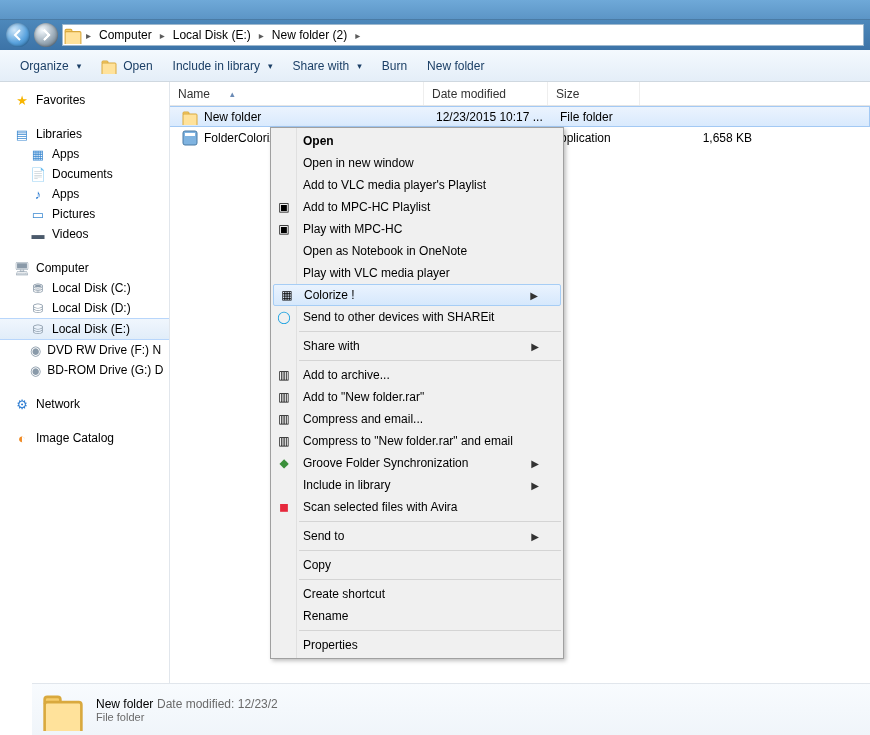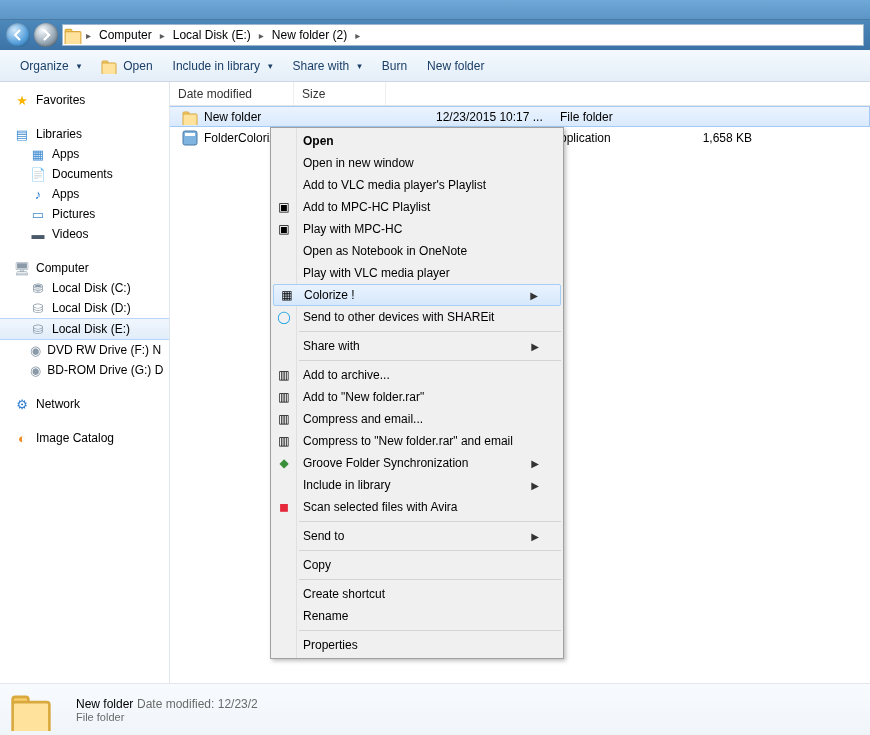--- a/index.html
+++ b/index.html
@@ -49,21 +49,21 @@
 .ctxmenu { position: absolute; background: #f0f0f0; border: 1px solid #a0a0a0; box-shadow: 2px 2px 4px rgba(0,0,0,.25); font-size: 12px; }
 .ctxmenu .iconcol { position: absolute; left: 0; top: 0; bottom: 0; width: 26px; background: #f0f0f0; border-right: 1px solid #e0e0e0; }
 .ctxmenu .items { position: relative; padding: 2px 0; }
 .ctxmenu .mi { height: 22px; display: flex; align-items: center; padding-left: 32px; padding-right: 24px; position: relative; cursor: default; }
 .ctxmenu .mi.hl { background: linear-gradient(#eaf3fe,#d6e8fc); border: 1px solid #a6cdf5; border-radius: 2px; margin: 0 2px; padding-left: 30px; padding-right: 22px; }
 .ctxmenu .mi .arrow { margin-left: auto; font-size: 10px; color: #333; }
 .ctxmenu .sepline { height: 1px; background: #d4d4d4; margin: 3px 2px 3px 28px; }
 .ctxmenu .mi .mico { position: absolute; left: 4px; width: 18px; height: 18px; display: inline-flex; align-items: center; justify-content: center; font-size: 12px; }
 .ctxmenu .mi b { font-weight: 700; }
 
-.details { height: 52px; border-top: 1px solid #e1e6ec; display: flex; align-items: center; padding: 4px 10px; gap: 24px; background: linear-gradient(#f8fbfe,#f0f5fa); }
+.details { height: 52px; border-top: 1px solid #e1e6ec; display: flex; align-items: center; padding: 4px 10px; gap: 12px; background: linear-gradient(#f8fbfe,#f0f5fa); margin-left: 32px; }
 .details .bigicon { width: 42px; height: 42px; }
 .details .meta .l1 { font-size: 13px; }
 .details .meta .l2 { color: #6a6a6a; font-size: 11px; }
 
 svg.folder-svg .body { fill:#ffe29b; stroke:#d9a93e; }
 svg.folder-svg .tab { fill:#f6cd6b; stroke:#d9a93e; }
 </style>
 </head>
 <body>
 
@@ -180,20 +180,24 @@
     <div class="navgroup">
       <div class="hdr">
           <span class="i cat">◐</span>
           <span>Image Catalog</span>
         </div>
     </div>
   </div>
 
   <div class="listarea">
     <div class="colhdr">
+      <div class="col" style="width:254px">
+          <span>Name</span>
+          <span class="sortmark">▴</span>
+        </div>
       <div class="col" style="width:124px">Date modified</div>
       <div class="col" style="width:92px">Size</div>
     </div>
     <div class="filelist">
       <div class="row sel">
         <div class="c nm" style="width:254px">
           <svg class="foldericon folder-svg" viewBox="0 0 16 16">
               <rect class="tab" x="1" y="3" width="6" height="3" rx="1"></rect>
               <rect class="body" x="1" y="5" width="14" height="9" rx="1"></rect>
             </svg>

